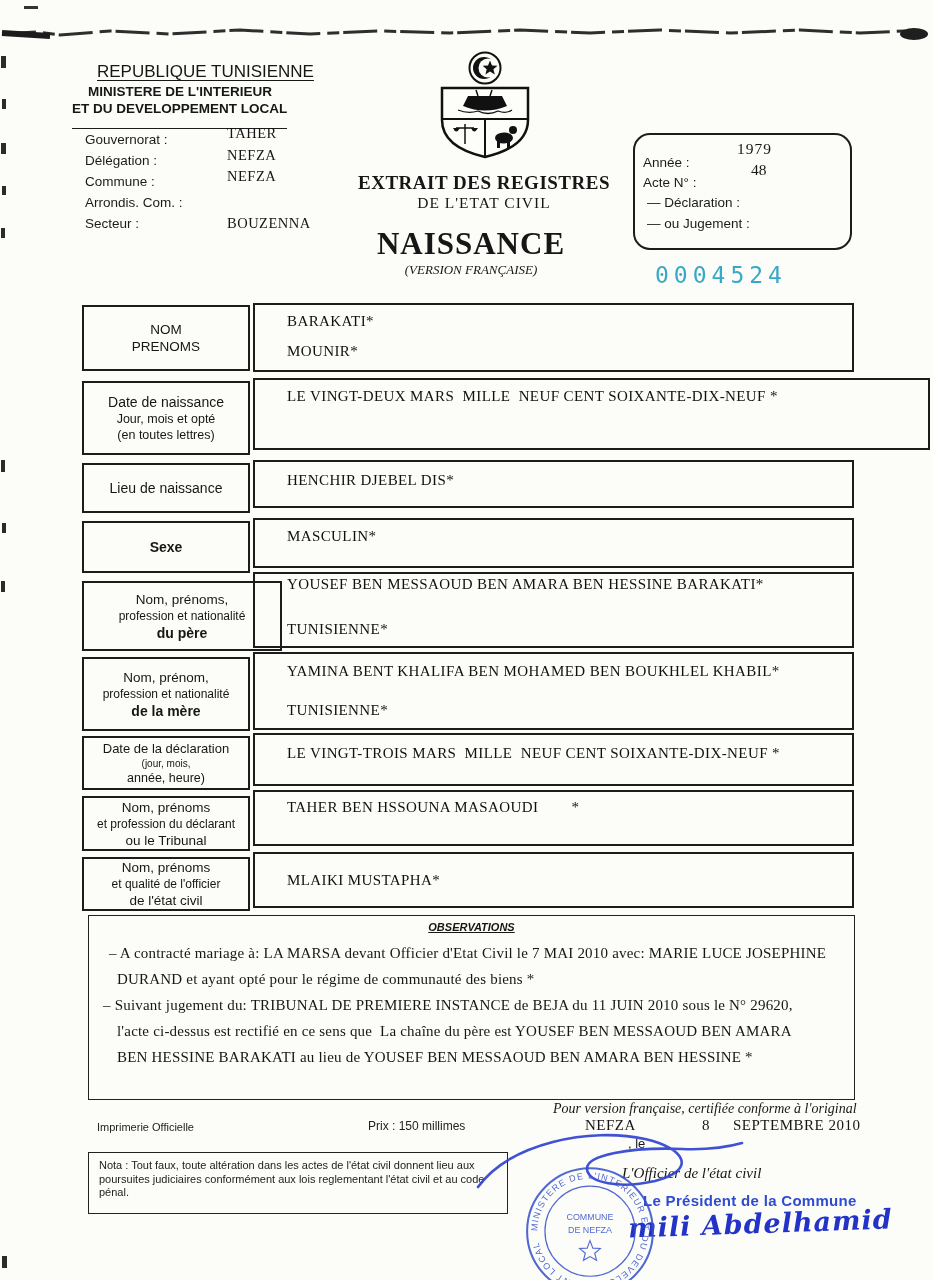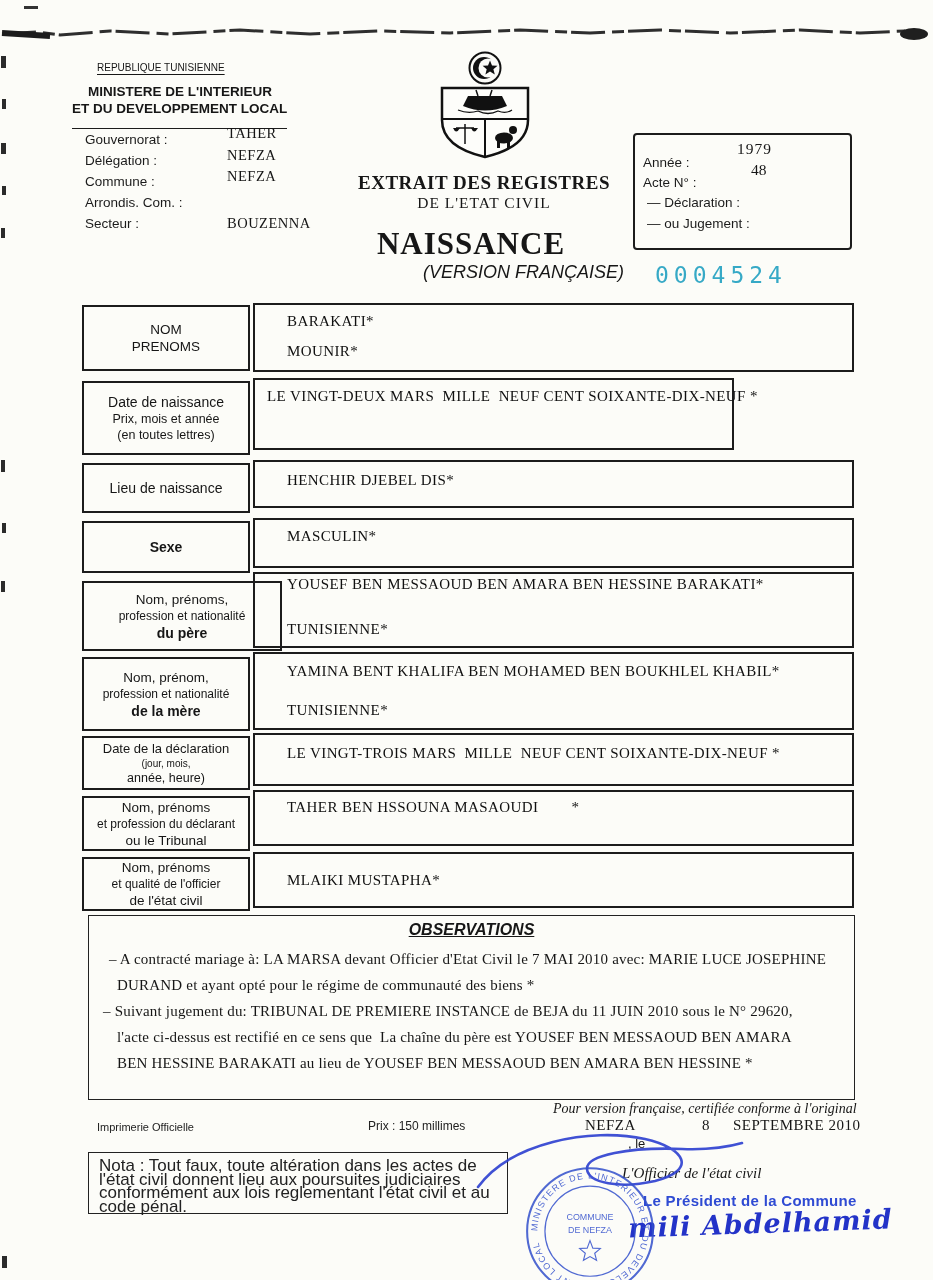--- a/index.html
+++ b/index.html
@@ -18,24 +18,24 @@
   .ll1 { font-size: 13.5px; }
   .ll2 { font-size: 12px; }
   .llb { font-weight: bold; font-size: 13.5px; }
   .hdr-label { font-size: 13.5px; color: #1b1b1b; }
   .hdr-val { font-family: "Liberation Serif", serif; font-size: 14.5px; letter-spacing: .5px; }
   .title-main { font-family: "Liberation Serif", serif; font-weight: bold; font-size: 19px;
                 letter-spacing: .5px; text-align: center; }
   .title-sub { font-family: "Liberation Serif", serif; font-size: 15.5px; letter-spacing: 1px; text-align: center; }
   .doc-type { font-family: "Liberation Serif", serif; font-weight: bold; font-size: 31px;
               letter-spacing: 1px; text-align: center; }
-  .doc-sub { font-family: Liberation Sans, sans-serif; font-style: italic; font-size: 18px; text-align: right; }
+  .doc-sub { font-family: Liberation Serif, serif; font-style: italic; font-size: 13px; text-align: center; }
   .serial { font-family: "DejaVu Sans Mono", monospace; font-size: 23px; letter-spacing: 5px;
             color: #36a9c6; font-weight: 500; }
-  .obs-title { font-weight: bold; font-style: italic; font-size: 16px; text-decoration: underline; text-align: center; }
+  .obs-title { font-weight: bold; font-style: italic; font-size: 11px; text-decoration: underline; text-align: center; }
   .obs-line { font-family: "Liberation Serif", serif; font-size: 15px; line-height: 26px;
               letter-spacing: .2px; white-space: pre; }
   .small-note { font-size: 11px; color: #222; }
   .pres { font-weight: bold; font-size: 15px; color: #2f4bd3; letter-spacing: .3px; }
   .signame { font-family: "DejaVu Serif", serif; font-style: italic; font-weight: bold;
              font-size: 27px; color: #2333c8; transform: rotate(-2deg); letter-spacing: 1px; }
   .artifact { position: absolute; background: #2b2b2b; }
 </style>
 </head>
 <body>
@@ -52,21 +52,21 @@
   <div class="artifact" style="left:1px;top:56px;width:5px;height:12px"></div>
   <div class="artifact" style="left:2px;top:99px;width:4px;height:10px"></div>
   <div class="artifact" style="left:1px;top:143px;width:5px;height:11px"></div>
   <div class="artifact" style="left:2px;top:186px;width:4px;height:9px"></div>
   <div class="artifact" style="left:1px;top:228px;width:4px;height:10px"></div>
   <div class="artifact" style="left:1px;top:460px;width:4px;height:12px"></div>
   <div class="artifact" style="left:2px;top:523px;width:4px;height:10px"></div>
   <div class="artifact" style="left:1px;top:581px;width:4px;height:11px"></div>
   <div class="artifact" style="left:2px;top:1256px;width:5px;height:12px"></div>
 
-  <div class="abs" style="left:97px;top:62px;font-size:10px;font-weight:500;text-decoration:underline;text-underline-offset:3px">REPUBLIQUE TUNISIENNE</div>
+  <div class="abs" style="left:97px;top:62px;font-size:17px;font-weight:500;text-decoration:underline;text-underline-offset:3px">REPUBLIQUE TUNISIENNE</div>
   <div class="abs" style="left:88px;top:84px;font-size:13.5px;font-weight:bold">MINISTERE DE L'INTERIEUR</div>
   <div class="abs" style="left:72px;top:101px;font-size:13.5px;font-weight:bold;border-bottom:1.5px solid #1c1c1c;padding-bottom:12px">ET DU DEVELOPPEMENT LOCAL</div>
 
   <div class="abs hdr-label" style="left:85px;top:132px">Gouvernorat :</div>
   <div class="abs hdr-val" style="left:227px;top:125px">TAHER</div>
   <div class="abs hdr-label" style="left:85px;top:153px">Délégation :</div>
   <div class="abs hdr-val" style="left:227px;top:147px">NEFZA</div>
   <div class="abs hdr-label" style="left:85px;top:174px">Commune :</div>
   <div class="abs hdr-val" style="left:227px;top:168px">NEFZA</div>
   <div class="abs hdr-label" style="left:85px;top:195px">Arrondis. Com. :</div>
@@ -94,21 +94,21 @@
     <circle cx="85" cy="80" r="4" fill="#111"></circle>
     <rect x="69" y="91" width="3" height="7" fill="#111"></rect>
     <rect x="79" y="91" width="3" height="7" fill="#111"></rect>
   </svg>
 
   <div class="abs title-main" style="left:343px;top:172px;width:282px">EXTRAIT DES REGISTRES</div>
   <div class="abs title-sub" style="left:343px;top:194px;width:282px">DE L'ETAT CIVIL</div>
   <div class="abs doc-type" style="left:318px;top:226px;width:306px">NAISSANCE</div>
   <div class="abs doc-sub" style="left:318px;top:262px;width:306px">(VERSION FRANÇAISE)</div>
 
-  <div class="abs box" style="left:633px;top:133px;width:219px;height:117px;border-radius:4px">
+  <div class="abs box" style="left:633px;top:133px;width:219px;height:117px;border-radius:17px">
     <div class="abs serif" style="left:102px;top:5px;font-size:15.5px;letter-spacing:1px">1979</div>
     <div class="abs hdr-label" style="left:8px;top:20px">Année :</div>
     <div class="abs serif" style="left:116px;top:26px;font-size:15.5px">48</div>
     <div class="abs hdr-label" style="left:8px;top:40px">Acte N° :</div>
     <div class="abs hdr-label" style="left:12px;top:60px">— Déclaration :</div>
     <div class="abs hdr-label" style="left:12px;top:81px">— ou Jugement :</div>
   </div>
 
   <div class="abs serial" style="left:655px;top:262px">0004524</div>
 
@@ -116,24 +116,24 @@
     <span class="ll1">NOM</span>
     <span class="ll1">PRENOMS</span>
   </div>
   <div class="abs box" style="left:253px;top:303px;width:601px;height:69px;padding:8px 0 0 32px">
     <div class="val">BARAKATI*</div>
     <div class="val" style="margin-top:13px">MOUNIR*</div>
   </div>
 
   <div class="abs box cell-label" style="left:82px;top:381px;width:168px;height:74px">
     <span class="ll1" style="font-size:14px">Date de naissance</span>
-    <span class="ll2" style="font-size:12.5px">Prix, mois et année</span>
+    <span class="ll2" style="font-size:12.5px">Jour, mois et opté</span>
     <span class="ll2" style="font-size:12.5px">(en toutes lettres)</span>
   </div>
-  <div class="abs box" style="left:253px;top:378px;width:481px;height:72px;padding:8px 0 0 12px">
+  <div class="abs box" style="left:253px;top:378px;width:677px;height:72px;padding:8px 0 0 32px">
     <div class="val">LE VINGT-DEUX MARS  MILLE  NEUF CENT SOIXANTE-DIX-NEUF *</div>
   </div>
 
   <div class="abs box cell-label" style="left:82px;top:463px;width:168px;height:50px">
     <span class="ll1" style="font-size:14px">Lieu de naissance</span>
   </div>
   <div class="abs box" style="left:253px;top:460px;width:601px;height:48px;padding:10px 0 0 32px">
     <div class="val">HENCHIR DJEBEL DIS*</div>
   </div>
 
@@ -202,21 +202,21 @@
 
   <div class="abs serif" style="left:553px;top:1101px;font-style:italic;font-size:14px">Pour version française, certifiée conforme à l'original</div>
   <div class="abs serif" style="left:585px;top:1117px;font-size:15px;letter-spacing:.5px">NEFZA</div>
   <div class="abs serif" style="left:702px;top:1117px;font-size:15px">8</div>
   <div class="abs serif" style="left:733px;top:1117px;font-size:15px;letter-spacing:.5px">SEPTEMBRE 2010</div>
   <div class="abs sans" style="left:628px;top:1136px;font-size:13px">, le</div>
 
   <div class="abs small-note" style="left:97px;top:1121px">Imprimerie Officielle</div>
   <div class="abs small-note" style="left:368px;top:1119px;font-size:12px">Prix : 150 millimes</div>
 
-  <div class="abs thinbox" style="left:88px;top:1152px;width:420px;height:62px;padding:6px 10px;font-size:17px;line-height:13.5px;color:#222">
+  <div class="abs thinbox" style="left:88px;top:1152px;width:420px;height:62px;padding:6px 10px;font-size:11px;line-height:13.5px;color:#222">
     <span>Nota : Tout faux, toute altération dans les actes de l'état civil donnent lieu aux poursuites judiciaires conformément aux lois reglementant l'état civil et au code pénal.</span>
   </div>
 
   <div class="abs serif" style="left:622px;top:1165px;font-style:italic;font-size:15px">L'Officier de l'état civil</div>
 
   <svg class="abs" style="left:470px;top:1125px;width:290px;height:80px">
     <path d="M8,62 C40,18 120,2 175,14 C215,23 228,45 185,56 C150,64 118,58 117,44 C116,30 160,22 212,24 C238,25 258,22 272,18" fill="none" stroke="#2b3ecf" stroke-width="2.6" opacity="0.9" stroke-linecap="round"></path>
   </svg>
 
   <div class="abs pres" style="left:643px;top:1192px">Le Président de la Commune</div>

